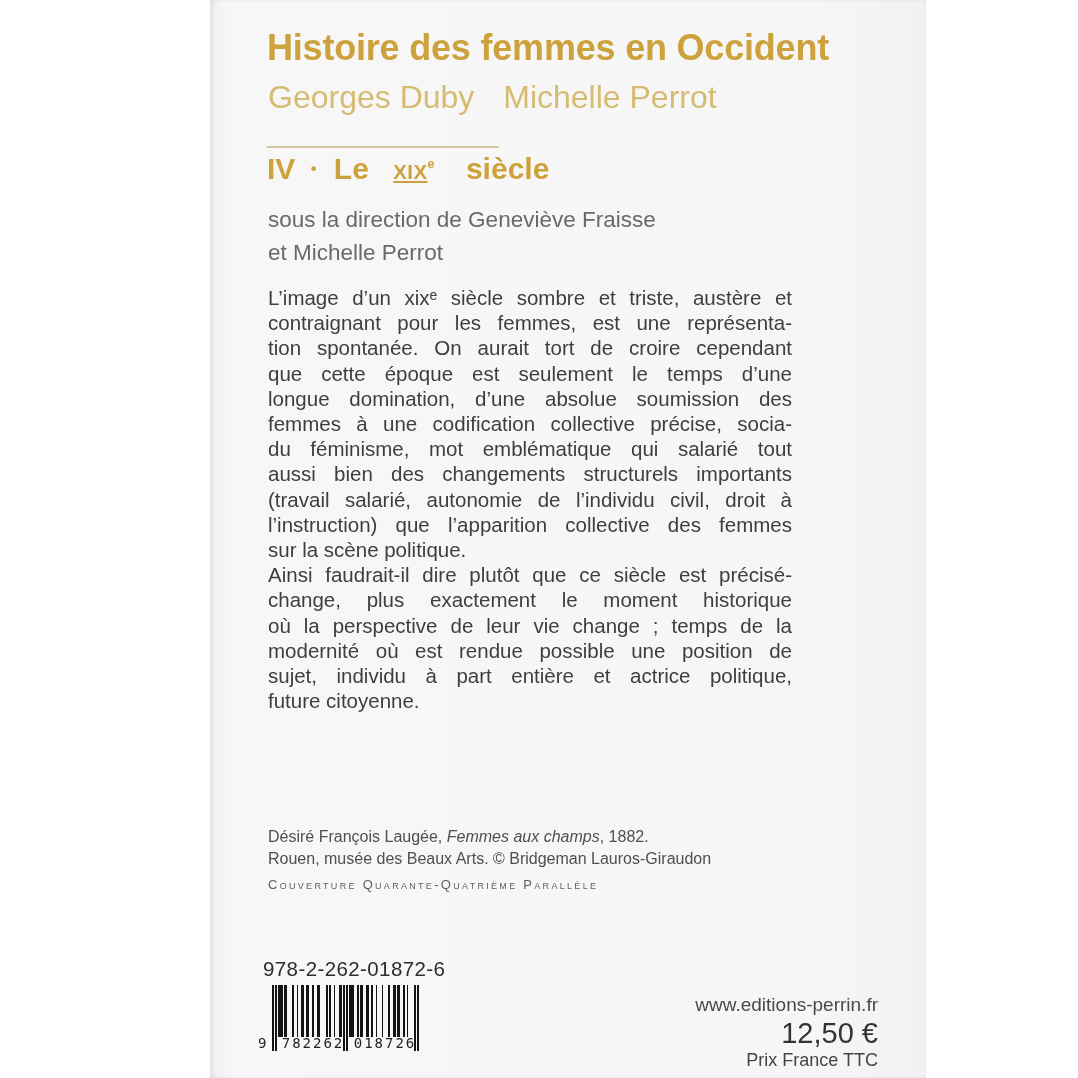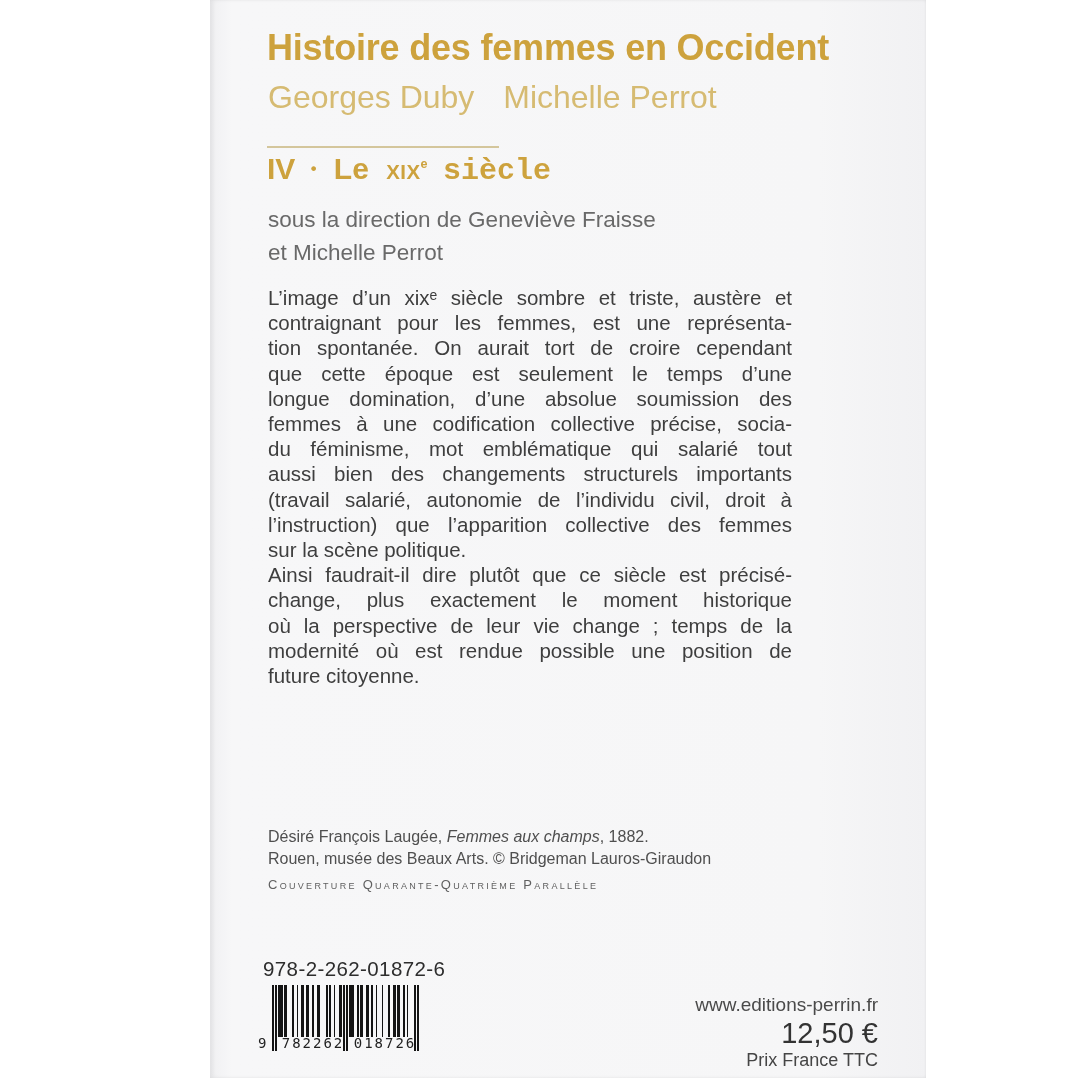--- a/index.html
+++ b/index.html
@@ -20,23 +20,23 @@
     position:absolute;left:58px;top:79px;font-size:32px;font-weight:400;
     color:#d6bb72;white-space:nowrap;
   }
   .authors .a2{margin-left:20px;}
   .rule{position:absolute;left:57px;top:146px;width:232px;height:2px;background:#d4c69c;}
   .volume{
     position:absolute;left:57px;top:152px;font-size:30px;font-weight:700;
     color:#cda23d;white-space:nowrap;
   }
   .vol-bullet{font-size:0.55em;vertical-align:0.3em;margin:0 9px 0 7px;}
-  .vol-century{font-size:0.68em;font-weight:600;text-transform:uppercase;letter-spacing:0.5px;margin-left:9px;}
+  .vol-century{font-size:0.68em;font-weight:600;text-transform:uppercase;letter-spacing:0.5px;margin-left:16px;text-decoration:underline;}
   .vol-sup{font-size:0.42em;vertical-align:super;font-weight:600;}
-  .vol-noun{margin-left:7px;font-family:Liberation Mono, monospace;}
+  .vol-noun{margin-left:23px;}
   .direction{
     position:absolute;left:58px;top:203px;font-size:22.5px;line-height:33px;color:#696969;
   }
   .bodytext{
     position:absolute;left:58px;top:285px;width:524px;
     font-size:20.5px;line-height:25.2px;color:#3e3e3e;
   }
   .bodyline{text-align:justify;text-align-last:justify;}
   .bodyline.last{text-align:left;text-align-last:left;}
   .credit{position:absolute;left:58px;top:826px;font-size:16px;line-height:21.5px;color:#4f4f4f;}
@@ -98,20 +98,21 @@
       <div class="bodyline">femmes à une codification collective précise, socia-</div>
       <div class="bodyline">du féminisme, mot emblématique qui salarié tout</div>
       <div class="bodyline">aussi bien des changements structurels importants</div>
       <div class="bodyline">(travail salarié, autonomie de l’individu civil, droit à</div>
       <div class="bodyline">l’instruction) que l’apparition collective des femmes</div>
       <div class="bodyline last">sur la scène politique.</div>
       <div class="bodyline">Ainsi faudrait-il dire plutôt que ce siècle est précisé-</div>
       <div class="bodyline">change, plus exactement le moment historique</div>
       <div class="bodyline">où la perspective de leur vie change ; temps de la</div>
       <div class="bodyline">modernité où est rendue possible une position de</div>
+      <div class="bodyline">sujet, individu à part entière et actrice politique,</div>
       <div class="bodyline last">future citoyenne.</div>
     </div>
 
   <div class="credit">
     <div><span>Désiré François Laugée, </span><i>Femmes aux champs</i><span>, 1882.</span></div>
     <div>Rouen, musée des Beaux Arts. © Bridgeman Lauros-Giraudon</div>
   </div>
 
   <div class="couv">Couverture Quarante-Quatrième Parallèle</div>
 

